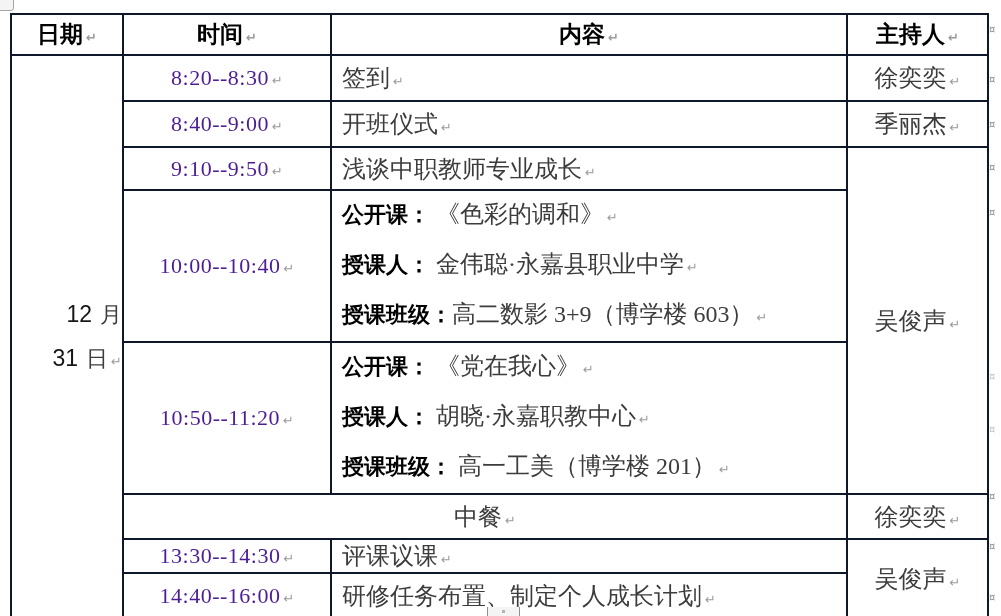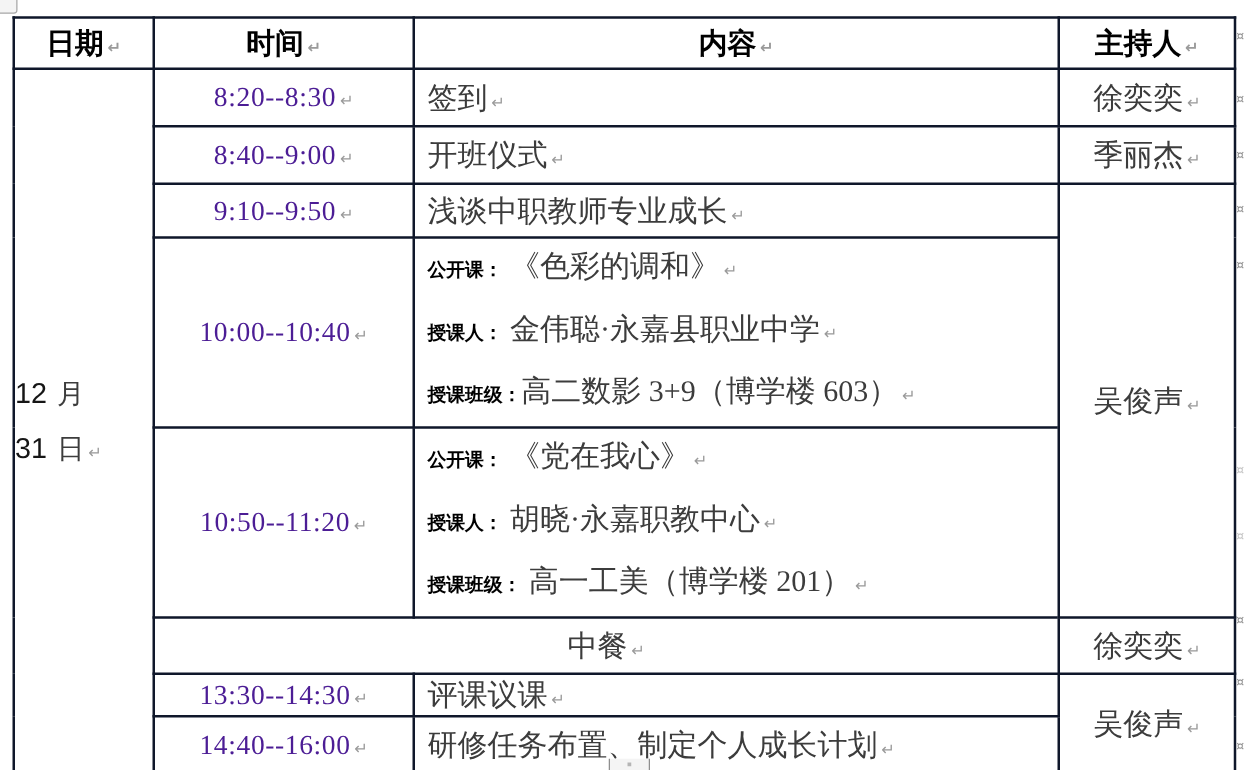--- a/index.html
+++ b/index.html
@@ -33,32 +33,32 @@
   .time-txt{
     font-family:Liberation Serif, serif;
     font-size:22px;color:#4c1d95;letter-spacing:.5px;
   }
   .cn{
     font-family:"Liberation Serif","DejaVu Serif",serif;
     font-size:24px;color:#3c3c3c;
   }
   .bold-label{
     font-family:Liberation Serif, serif;
-    font-weight:700;font-size:15px;color:#000;
+    font-weight:700;font-size:22px;color:#000;
   }
   .center{text-align:center;}
   .content-cell{padding-left:10px !important;}
   .multi .line{line-height:46px;white-space:nowrap;padding-left:10px;}
   .multi{vertical-align:middle;}
 
   .pmark{
     font-family:"DejaVu Sans",sans-serif;font-size:13px;color:#9b9b9b;
     margin-left:3px;vertical-align:baseline;
   }
-  .date-stack{display:flex;flex-direction:column;gap:14px;align-items:flex-start;}
+  .date-stack{display:flex;flex-direction:column;gap:14px;align-items:flex-end;}
   .date-line{white-space:nowrap;}
   .date-num{font-family:"Liberation Sans","DejaVu Sans",sans-serif;font-size:23px;color:#161616;}
   .date-unit{font-family:"Liberation Serif","DejaVu Serif",serif;font-size:22px;color:#3c3c3c;margin-left:8px;}
 
   
   .eor{
     position:absolute;left:989px;width:12px;text-align:left;
     font-family:"DejaVu Sans",sans-serif;font-size:10px;color:#8f8f8f;
   }
   .eor.light{color:#c4c4c4;}

